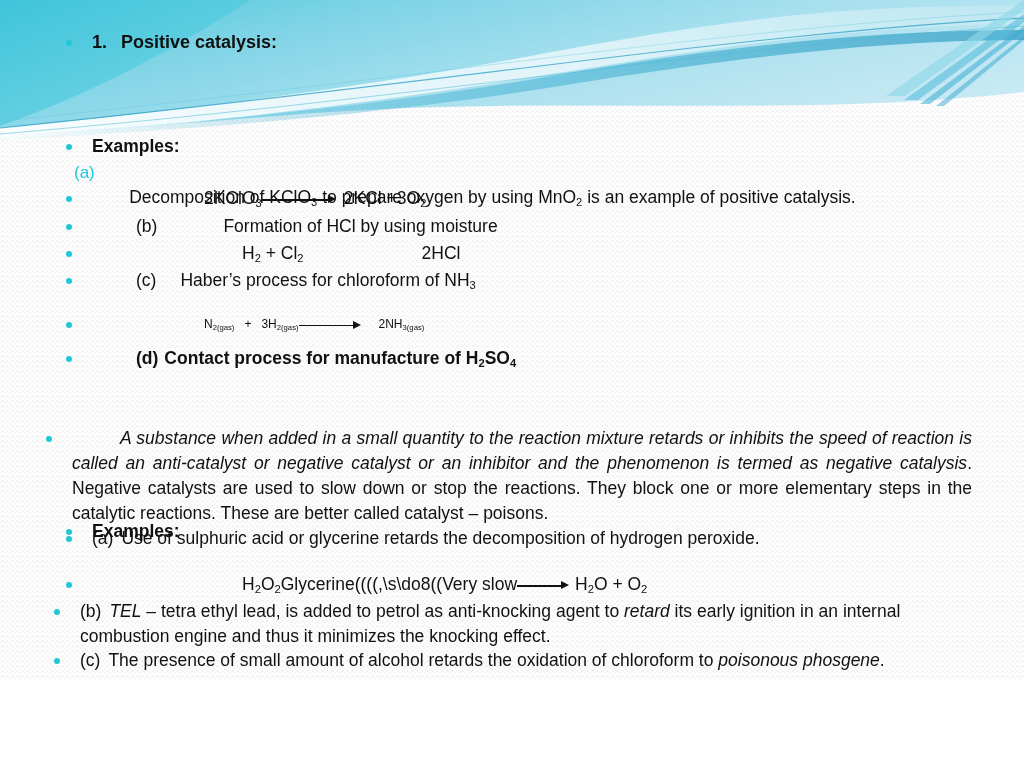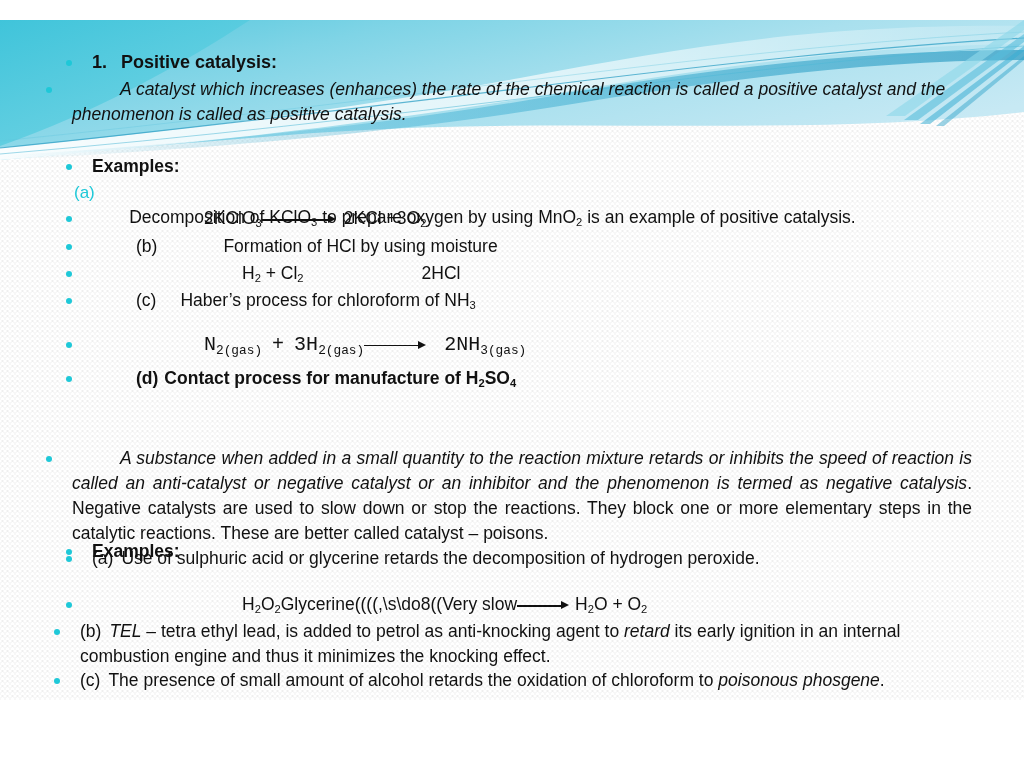--- a/index.html
+++ b/index.html
@@ -18,21 +18,20 @@
     position: relative;
     width: 1024px;
     height: 680px;
     overflow: hidden;
     background-color: #ffffff;
     
     background-image:
       repeating-linear-gradient(45deg, rgba(0,0,0,0.030) 0 1px, rgba(0,0,0,0) 1px 4px),
       repeating-linear-gradient(-45deg, rgba(0,0,0,0.030) 0 1px, rgba(0,0,0,0) 1px 4px);
     background-size: 5px 5px, 5px 5px;
-    margin-top: 20px;
   }
 
   #banner {
     position: absolute;
     left: 0;
     top: 0;
     width: 1024px;
     height: 140px;
     pointer-events: none;
   }
@@ -77,21 +76,21 @@
     left: -26px;
     top: 0;
     color: #1ec8d8;
     font-size: 17px;
   }
 
   .b { font-weight: bold; }
   .i { font-style: italic; }
   sub { font-size: 0.64em; line-height: 0; vertical-align: -0.28em; }
 
-  .serif { font-family: Liberation Mono, monospace; font-size: 20px; }
+  .serif { font-family: Liberation Sans, sans-serif; font-size: 12px; }
 
   .arrow {
     display: inline-block;
     position: relative;
     vertical-align: middle;
     height: 1em;
   }
   .arrow .shaft {
     position: absolute;
     left: 0;
@@ -170,21 +169,20 @@
       <path d="M1024,14 L1024,22 L918,100 L904,100 Z" fill="#57bedb" opacity="0.7"></path>
       <path d="M1024,26 L1024,31 L930,104 L920,104 Z" fill="#3aaed2" opacity="0.65"></path>
       <path d="M1024,36 L1024,40 L944,106 L936,106 Z" fill="#2ea2c9" opacity="0.55"></path>
     </g>
   </svg>
 
   <div id="content">
 
     <div class="block line bul b" style="top:30px; font-size:18px;"><span>1.</span><span style="display:inline-block;width:14px;"></span><span>Positive catalysis:</span></div>
 
-    <div class="block line bul i" style="top:57px; left:72px; width:900px; text-indent:48px;">A catalyst which increases (enhances) the rate of the chemical reaction is called a positive catalyst and the phenomenon is called as positive catalysis.</div>
 
 
     <div class="block line bul b" style="top:134px;">Examples:</div>
 
     <div class="block line" style="top:160px; left:100px; width:900px;">
       <span class="mk-a">(a)</span><span>Decomposition of KClO</span><sub>3</sub><span> to prepare oxygen by using MnO</span><sub>2</sub><span> is an example of positive catalysis.</span>
     </div>
 
     <div class="block line bul" style="top:186px;"><span class="ind3"></span><span>2KClO</span><sub>3</sub><span class="arrow a72"><span class="shaft"></span><span class="head"></span></span><span style="display:inline-block;width:8px;"></span><span>2KCl +3O</span><sub>2</sub>
     </div>

